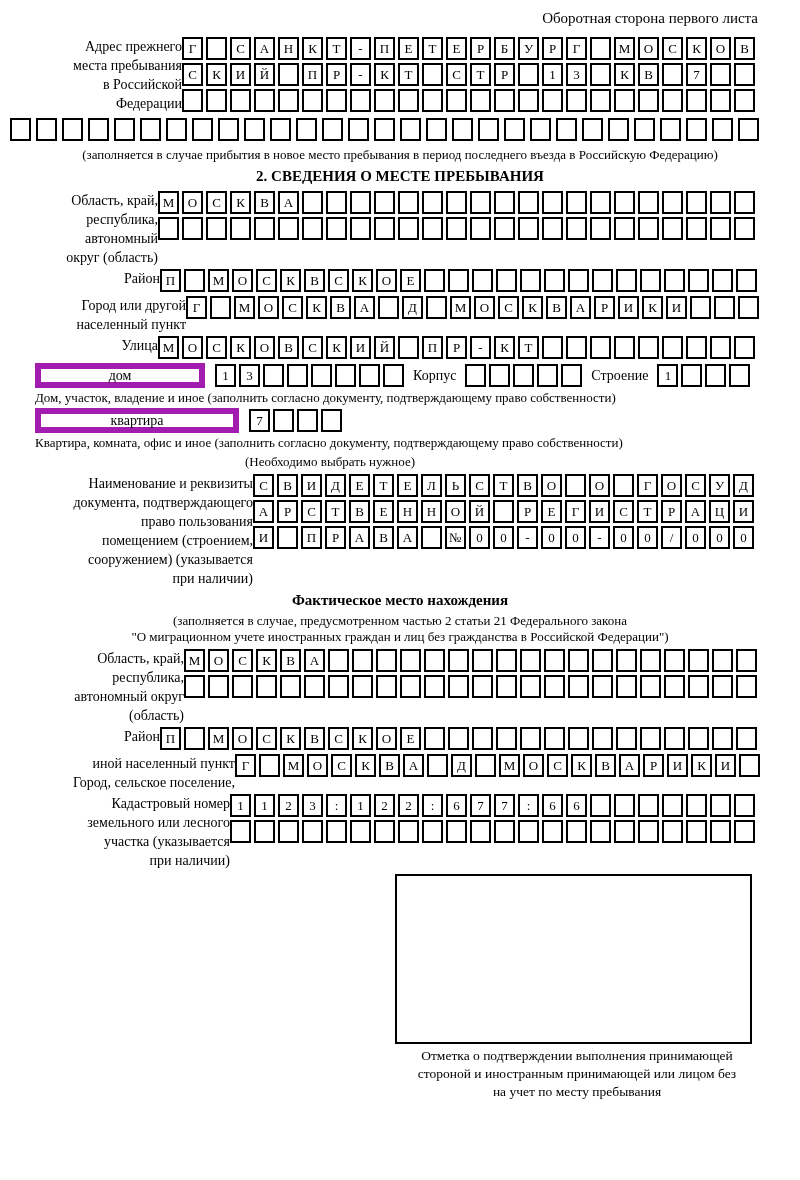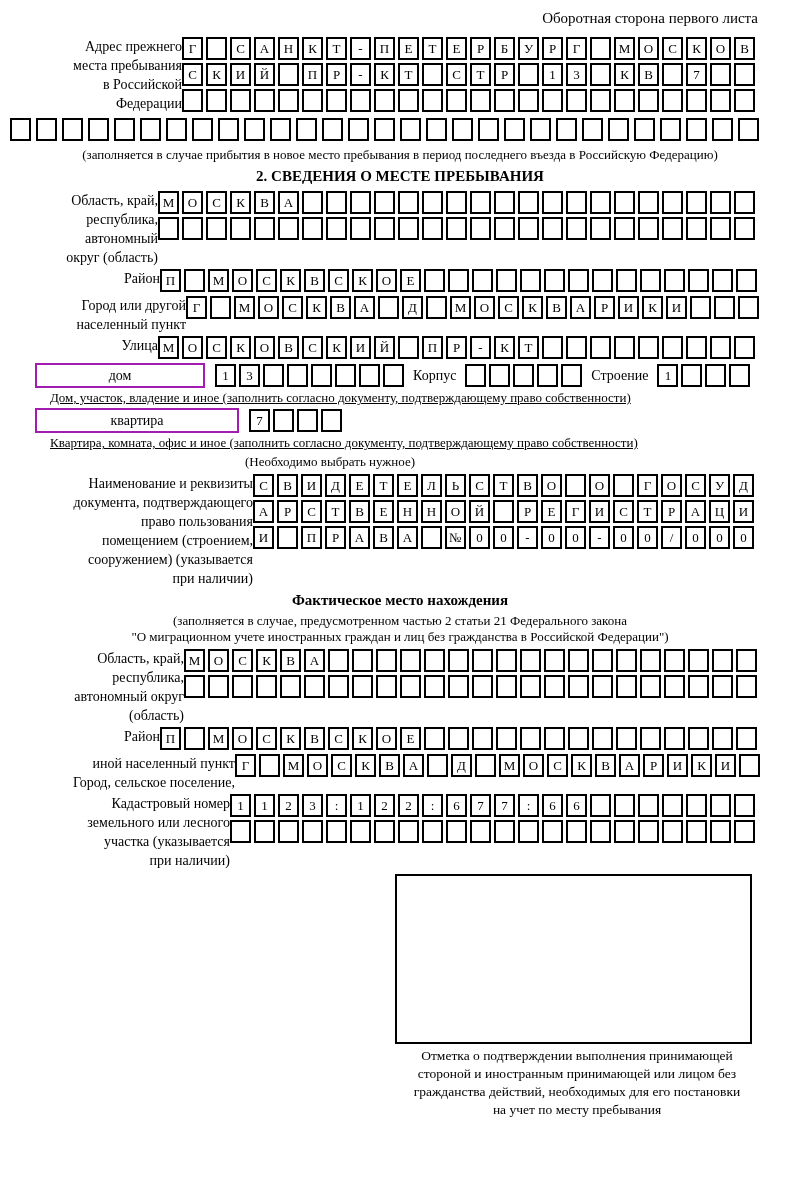--- a/index.html
+++ b/index.html
@@ -22,26 +22,26 @@
   .cells.gap5 { column-gap:5px; }
   .stack > .cells { margin-bottom:3px; }
   .cell {
     flex:0 0 21px; width:21px; height:23px; border:2px solid #000;
     display:flex; align-items:center; justify-content:center;
     font-size:13px; line-height:1;
   }
 
   .note { font-size:13px; line-height:16px; }
   .center { text-align:center; }
-  .ml25 { margin-left:40px;text-decoration:underline; }
+  .ml25 { margin-left:25px; }
 
   .sect-title { font-weight:bold; font-size:15px; text-align:center; margin:0 0 6px 0; }
 
   .inline-row { display:flex; align-items:center; margin-left:25px; }
-  .txtbox { border:2px solid #a21caf; height:25px; display:flex; align-items:center;
+  .txtbox { border:6px solid #a21caf; height:25px; display:flex; align-items:center;
             justify-content:center; font-size:14px; }
   .dombox { width:170px; margin-right:10px; }
   .kvbox  { width:204px; margin-right:10px;text-align:center; }
   .inl    { font-size:14px; margin:0 9px; white-space:nowrap; }
 
   .mesto { display:flex; align-items:center; margin-left:25px; font-size:14px; column-gap:13px; margin-bottom:1px; }
   .chk { width:21px; height:24px; border:2px solid #000; display:flex; align-items:center;
          justify-content:center; font-size:13px; flex:0 0 auto; }.mb2{margin-bottom:2px}.mb3{margin-bottom:3px}
   .mb4{margin-bottom:4px}.mb5{margin-bottom:5px}
 
@@ -653,17 +653,16 @@
           <span class="cell"></span>
           <span class="cell"></span>
         </div>
     </div>
   </div>
 
   <div class="stamp"></div>
   <div class="stamp-cap">
       <div>Отметка о подтверждении выполнения принимающей</div>
       <div>стороной и иностранным принимающей или лицом без</div>
-      <div>гражданства действий, необходимых для его постановки</div>
       <div>на учет по месту пребывания</div>
     </div>
 
 </div>
 
 </body></html>

